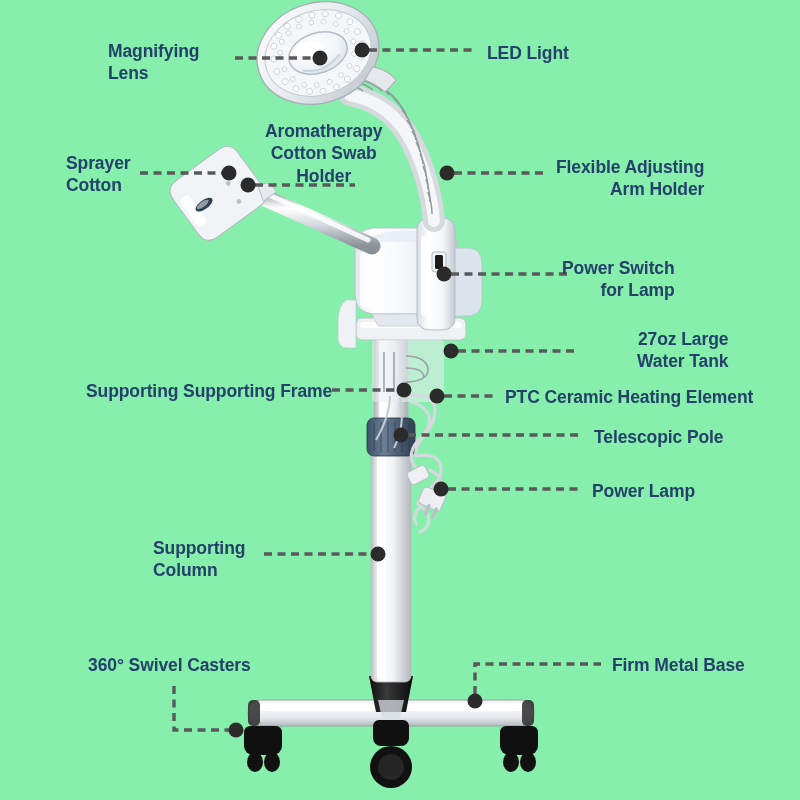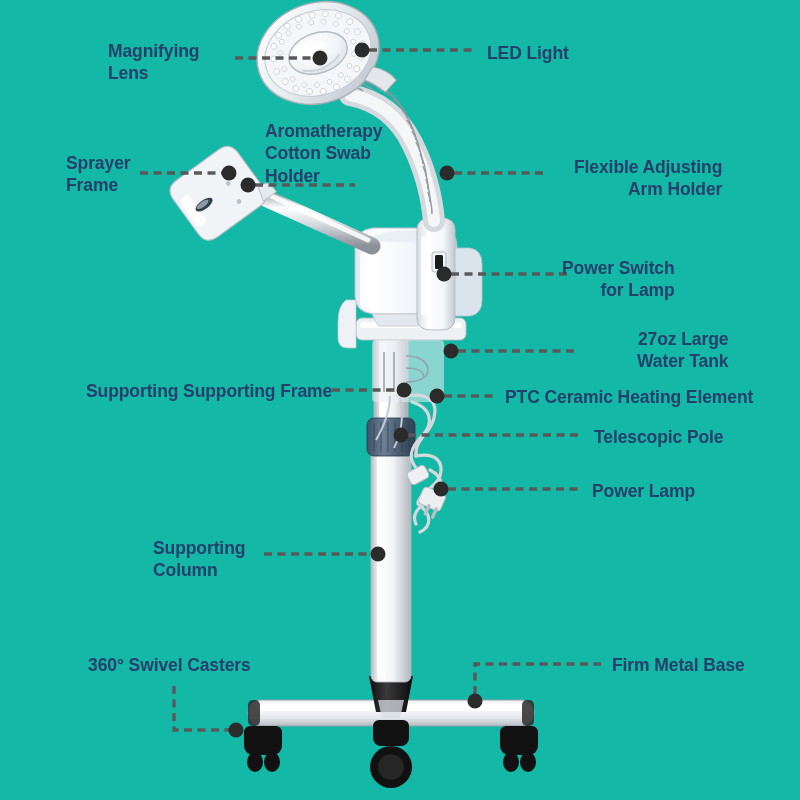--- a/index.html
+++ b/index.html
@@ -7,21 +7,21 @@
     padding: 0;
     background: #ffffff;
   }
   body {
     font-family: "Liberation Sans", sans-serif;
   }
   #diagram {
     position: relative;
     width: 800px;
     height: 800px;
-    background: #14b8a6;
+    background: #86efac;
     overflow: hidden;
   }
   .svg-layer {
     position: absolute;
     left: 0;
     top: 0;
     width: 800px;
     height: 800px;
   }
   .callout-label {
@@ -317,25 +317,25 @@
         <path d="M 475 694 L 475 664 L 601 664" fill="none" stroke="#595959" stroke-width="3.4" stroke-dasharray="8 5.5" stroke-linecap="butt"></path>
         <circle cx="475" cy="701" r="7.5" fill="#2b2b2b"></circle>
       </g>
   </svg>
 
   <div id="labels-layer">
       <div class="callout-label left-side" style="left: 108px; top: 40px; color: rgb(36, 64, 107);">Magnifying
 Lens</div>
       <div class="callout-label right-side" style="left: 487px; top: 42px; color: rgb(36, 64, 107);">LED Light</div>
       <div class="callout-label left-side" style="left: 66px; top: 152px; color: rgb(36, 64, 107);">Sprayer
-Frame</div>
-      <div class="callout-label left-side" style="left: 265px; top: 120px; color: rgb(36, 64, 107);">Aromatherapy
+Cotton</div>
+      <div class="callout-label left-side" style="left: 265px; top: 120px; color: rgb(36, 64, 107); text-align: center;">Aromatherapy
 Cotton Swab
 Holder</div>
-      <div class="callout-label right-side" style="left: 556px; top: 156px; color: rgb(36, 64, 107); margin-left: 18px;">Flexible Adjusting
+      <div class="callout-label right-side" style="left: 556px; top: 156px; color: rgb(36, 64, 107);">Flexible Adjusting
 Arm Holder</div>
       <div class="callout-label right-side" style="left: 562px; top: 257px; color: rgb(36, 64, 107);">Power Switch
 for Lamp</div>
       <div class="callout-label right-side" style="left: 589px; top: 328px; color: rgb(36, 64, 107); margin-left: 48px;">27oz Large
 Water Tank</div>
       <div class="callout-label right-side" style="left: 505px; top: 386px; color: rgb(36, 64, 107);">PTC Ceramic Heating Element</div>
       <div class="callout-label left-side" style="left: 86px; top: 380px; color: rgb(36, 64, 107);">Supporting Supporting Frame</div>
       <div class="callout-label right-side" style="left: 594px; top: 426px; color: rgb(36, 64, 107);">Telescopic Pole</div>
       <div class="callout-label right-side" style="left: 592px; top: 480px; color: rgb(36, 64, 107);">Power Lamp</div>
       <div class="callout-label left-side" style="left: 153px; top: 537px; color: rgb(36, 64, 107);">Supporting

